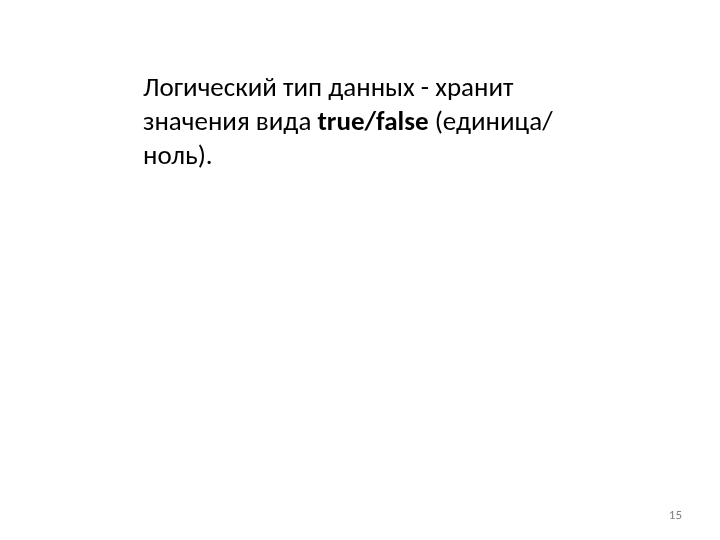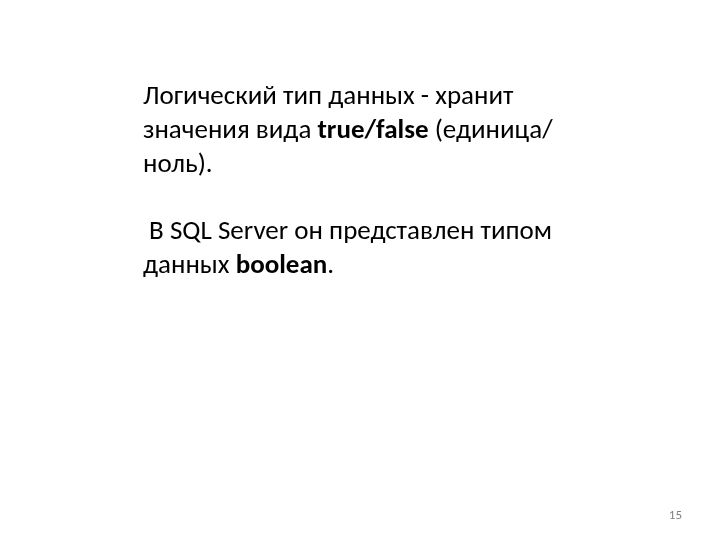--- a/index.html
+++ b/index.html
@@ -1,25 +1,22 @@
 <!DOCTYPE html>
 <html><head>
 <meta charset="utf-8">
 <style>
 html,body{margin:0;padding:0;width:720px;height:540px;background:#fff;font-family:Calibri,Arial,sans-serif;color:#000;position:relative}
 .content{position:absolute;left:143px;top:70px;width:460px;font-size:27px;line-height:1.25}
-.p1{margin:8px 0 34px 0}
+.p1{margin:0 0 34px 0}
 .p2{margin:0}
 .page-num{position:absolute;right:38px;bottom:18px;font-size:13px;color:#7f7f7f}
 </style>
 </head>
 <body>
 
 <div class="content">
   <p class="p1">
     <span>Логический тип данных - хранит значения вида </span><b>true/false</b><span> (единица/ноль).</span>
   </p>
-  <p class="p2">
-    <span>&nbsp;В SQL Server он представлен типом данных </span><b>boolean</b><span>.</span>
-  </p>
 </div>
 
 <div class="page-num">15</div>
 
 </body></html>

